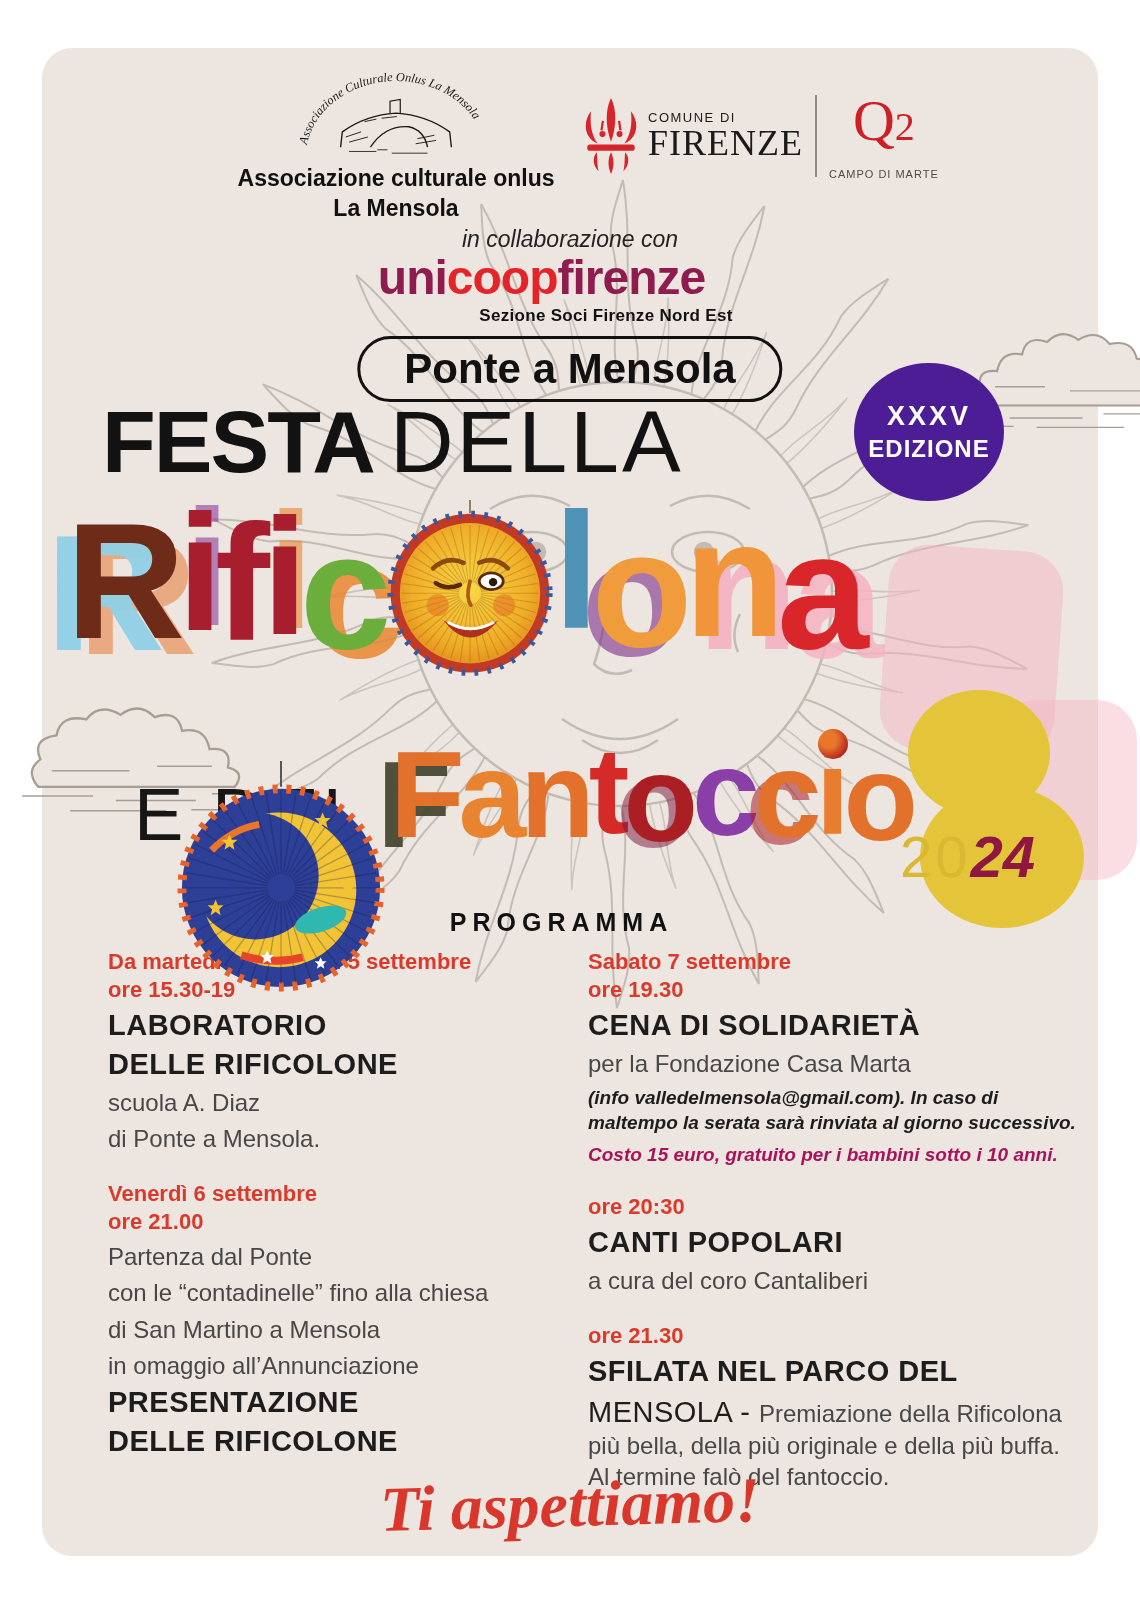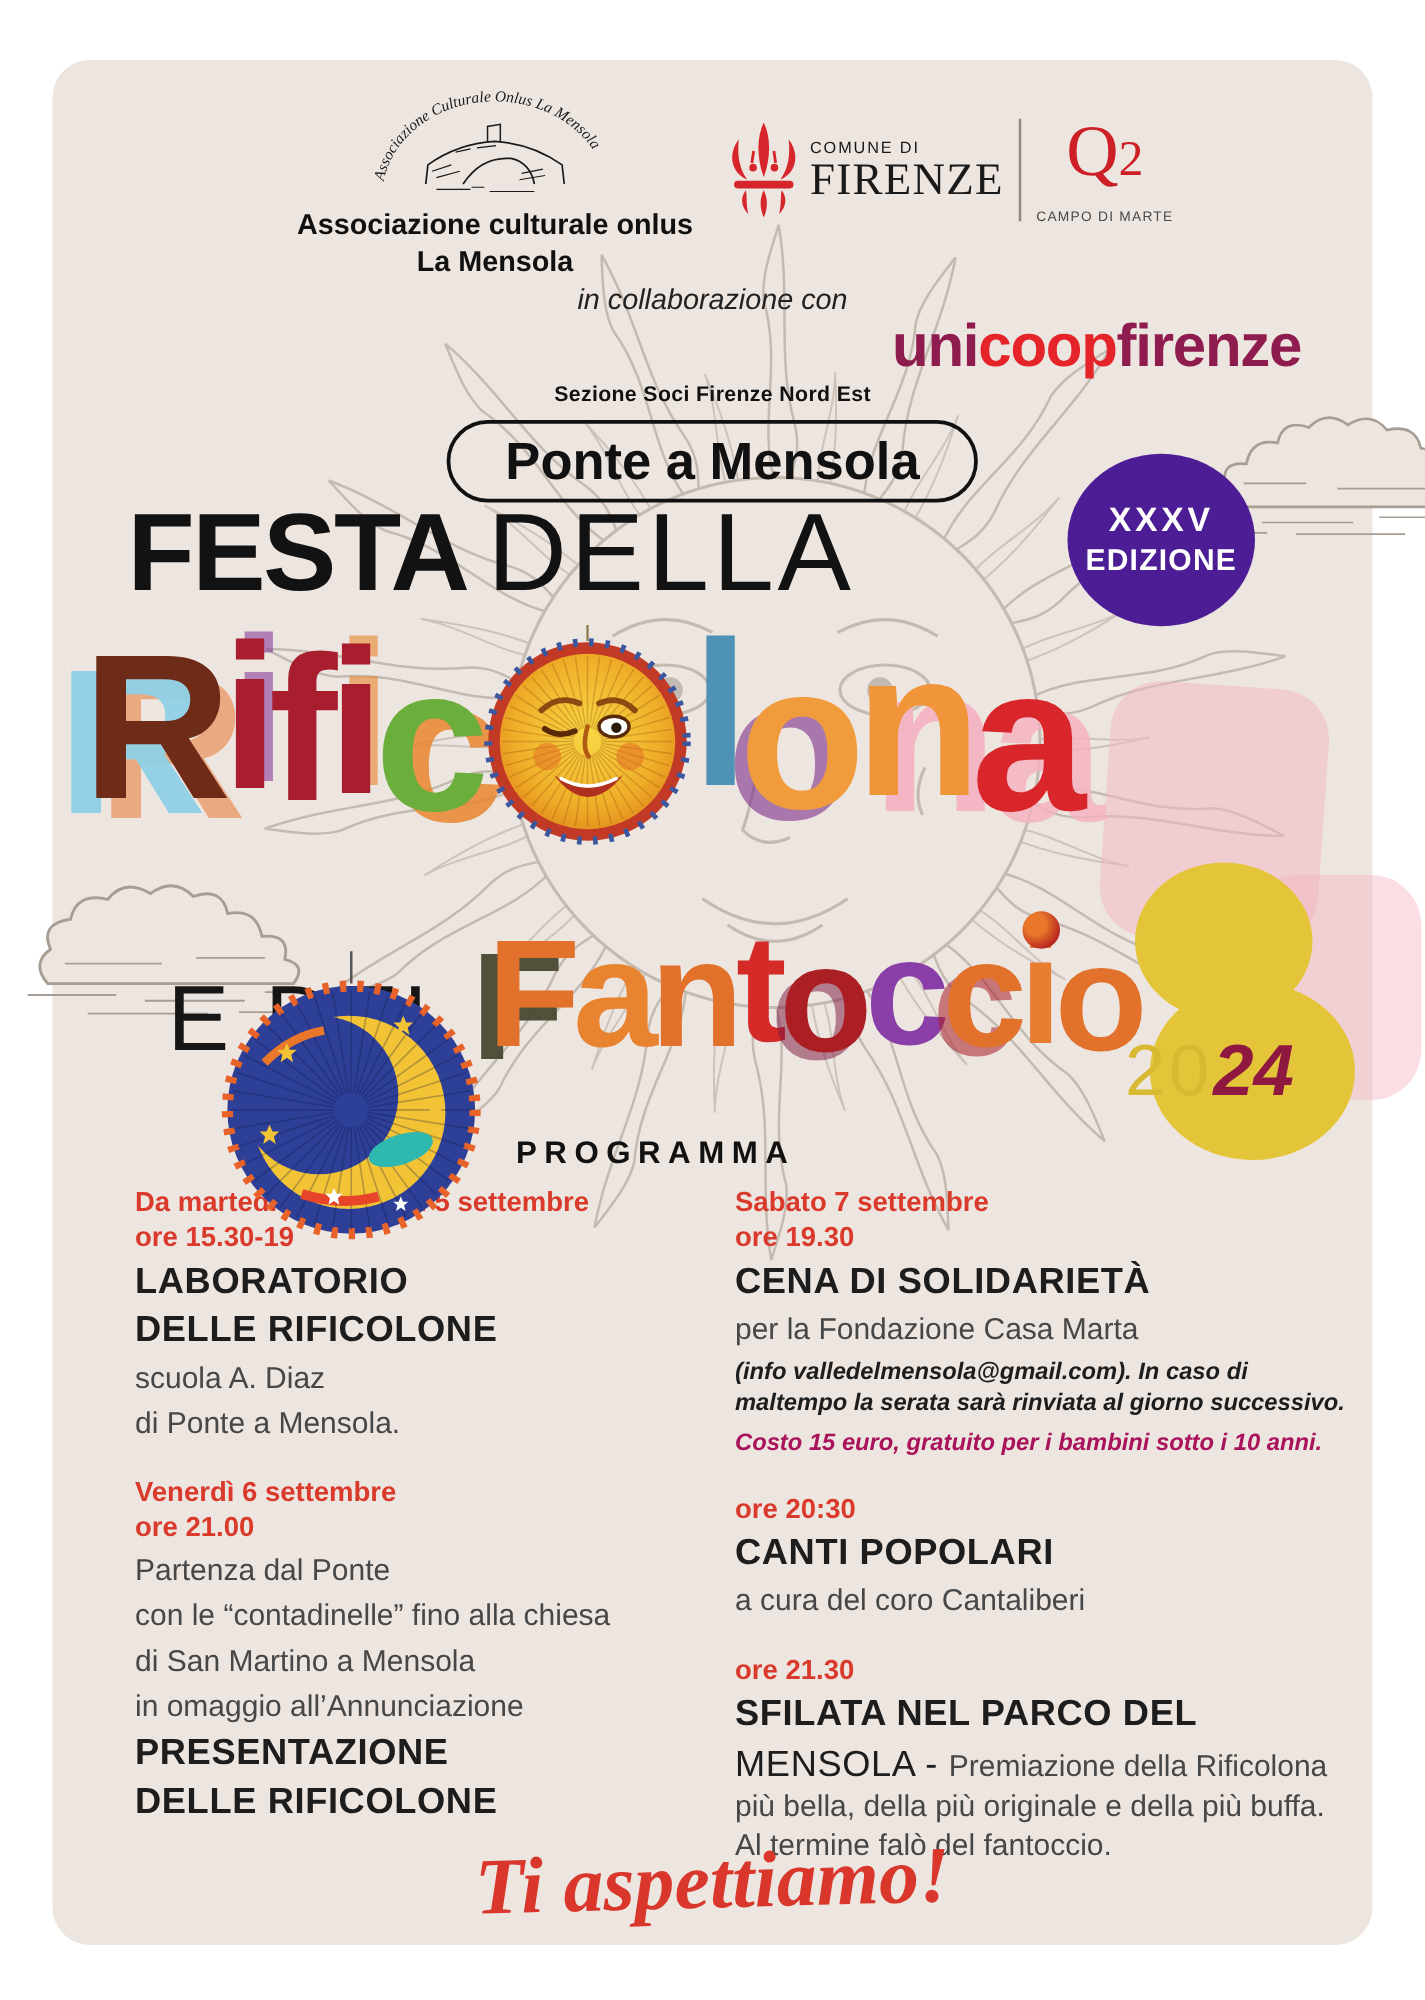--- a/index.html
+++ b/index.html
@@ -34,24 +34,24 @@
   .comune-text .l2{font-size:36px;font-family:"Liberation Serif",serif;letter-spacing:1px;color:#1a1a1a;line-height:1.05;}
   .inst-divider{width:2px;height:82px;background:#8f8a85;}
   .q2{text-align:center;}
   .q2 .mark{font-family:"Liberation Serif",serif;color:#CC1F26;line-height:1;}
   .q2 .mark .q{font-size:58px;}
   .q2 .mark .n{font-size:40px;}
   .q2 .sub{font-size:11px;letter-spacing:1px;color:#4a4a4a;margin-top:18px;}
 
   
   .collab-intro{position:absolute;left:0;width:1056px;top:178px;text-align:center;font-style:italic;font-size:23px;color:#222;z-index:3;}
-  .unicoop{position:absolute;left:0;width:999px;top:202px;text-align:right;font-size:48px;font-weight:bold;letter-spacing:-1px;z-index:3;}
+  .unicoop{position:absolute;left:0;width:999px;top:202px;text-align:center;font-size:48px;font-weight:bold;letter-spacing:-1px;z-index:3;}
   .unicoop .p1,.unicoop .p3{color:#8E1C4F;}
   .unicoop .p2{color:#E5242A;}
-  .unicoop-sub{position:absolute;left:0;width:1056px;top:258px;text-align:center;font-weight:bold;font-size:17px;color:#111;z-index:3;letter-spacing:.3px;}
+  .unicoop-sub{position:absolute;left:0;width:1056px;top:258px;text-align:center;font-weight:bold;font-size:17px;color:#111;z-index:3;letter-spacing:.3px;padding-left:36px;}
 
   
   .pill{position:absolute;left:50%;transform:translateX(-50%);top:288px;border:3px solid #111;
     border-radius:50px;padding:6px 44px;font-size:42px;font-weight:bold;color:#111;z-index:3;white-space:nowrap;}
   .badge{position:absolute;left:812px;top:315px;width:150px;height:138px;background:#4c1d95;border-radius:50%;
     color:#fff;text-align:center;font-weight:bold;z-index:3;display:flex;flex-direction:column;justify-content:center;gap:3px;}
   .badge .b1{font-size:27px;letter-spacing:3px;}
   .badge .b2{font-size:24px;letter-spacing:1px;}
 
   
@@ -87,21 +87,21 @@
     width:30px;height:30px;border-radius:50%;background:radial-gradient(circle at 35% 35%,#E8772A 0 30%,#B5231F 75%);}
   .fantoccio > :nth-child(9){transform:translateY(3px);}
   .year{position:absolute;left:858px;top:780px;font-size:58px;z-index:5;white-space:nowrap;line-height:1;}
   .year .y1{color:#D9B832;font-weight:300;letter-spacing:3px;}
   .year .y2{color:#8E1840;font-weight:800;font-style:italic;}
 
   .moon-lantern{position:absolute;left:130px;top:710px;width:218px;height:235px;z-index:5;}
 
   
   .programma{position:absolute;left:0;width:965px;top:860px;text-align:center;font-size:25px;font-weight:800;
-    letter-spacing:6px;color:#111;z-index:3;}
+    letter-spacing:6px;color:#111;z-index:3;padding-left:37px;}
   .col{position:absolute;top:900px;z-index:3;}
   .col-left{left:66px;width:462px;}
   .col-right{left:546px;width:488px;}
   .ev{margin-bottom:26px;}
   .ev-date{color:#D93A2B;font-weight:800;font-size:22px;line-height:1.28;}
   .ev-title{font-size:29px;color:#1d1d1d;line-height:1.16;letter-spacing:.5px;margin-top:5px;font-weight:700;}
   .ev-body{font-size:24px;color:#474747;line-height:1.3;margin-top:5px;font-weight:400;}
   .ev-note{font-size:19px;font-weight:bold;font-style:italic;color:#1d1d1d;line-height:1.3;margin-top:7px;}
   .ev-note.magenta{color:#A8135B;}
   .ev-mixed{margin-top:5px;font-size:24px;color:#474747;line-height:1.28;}

